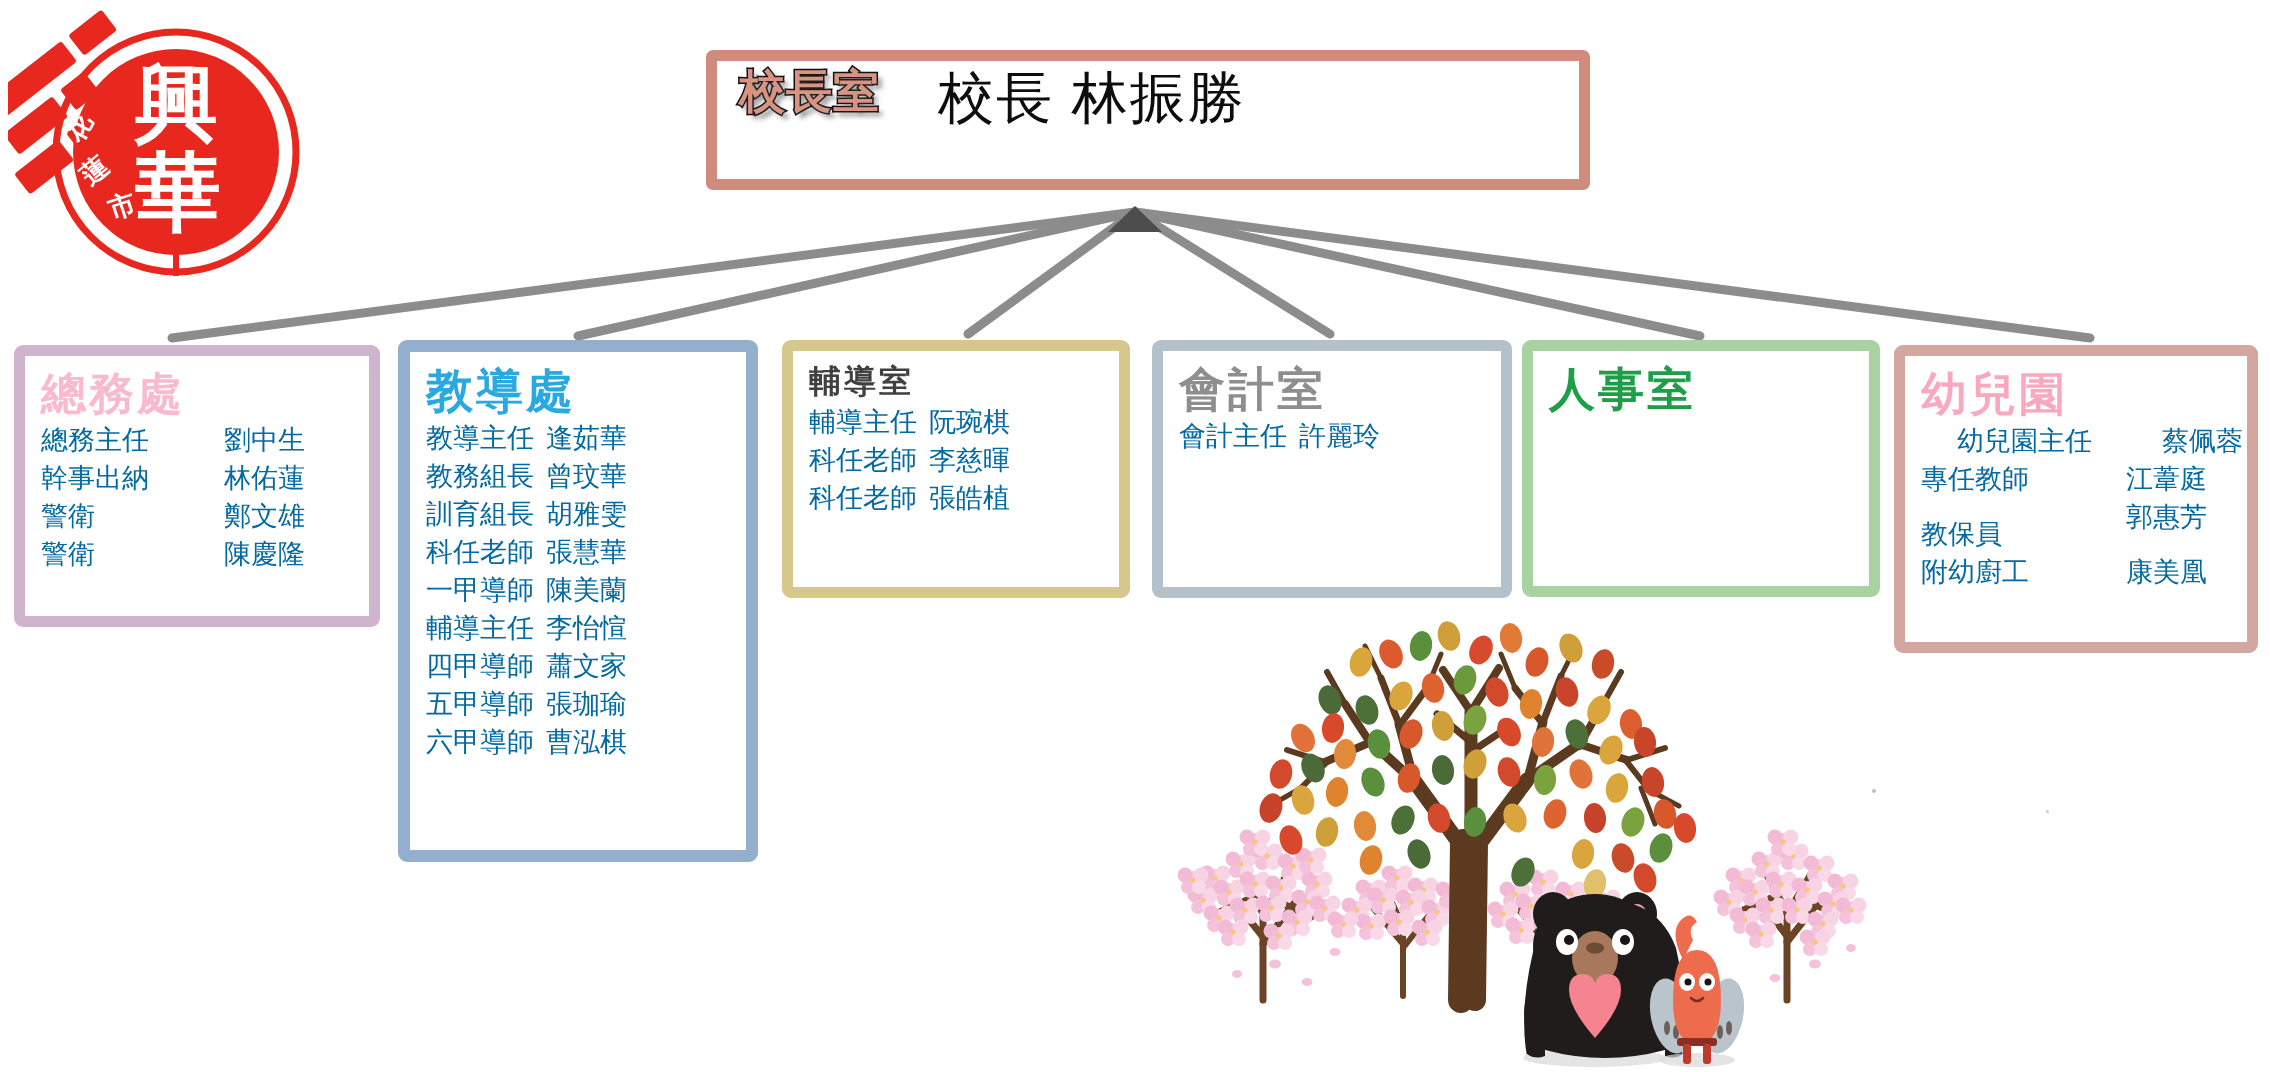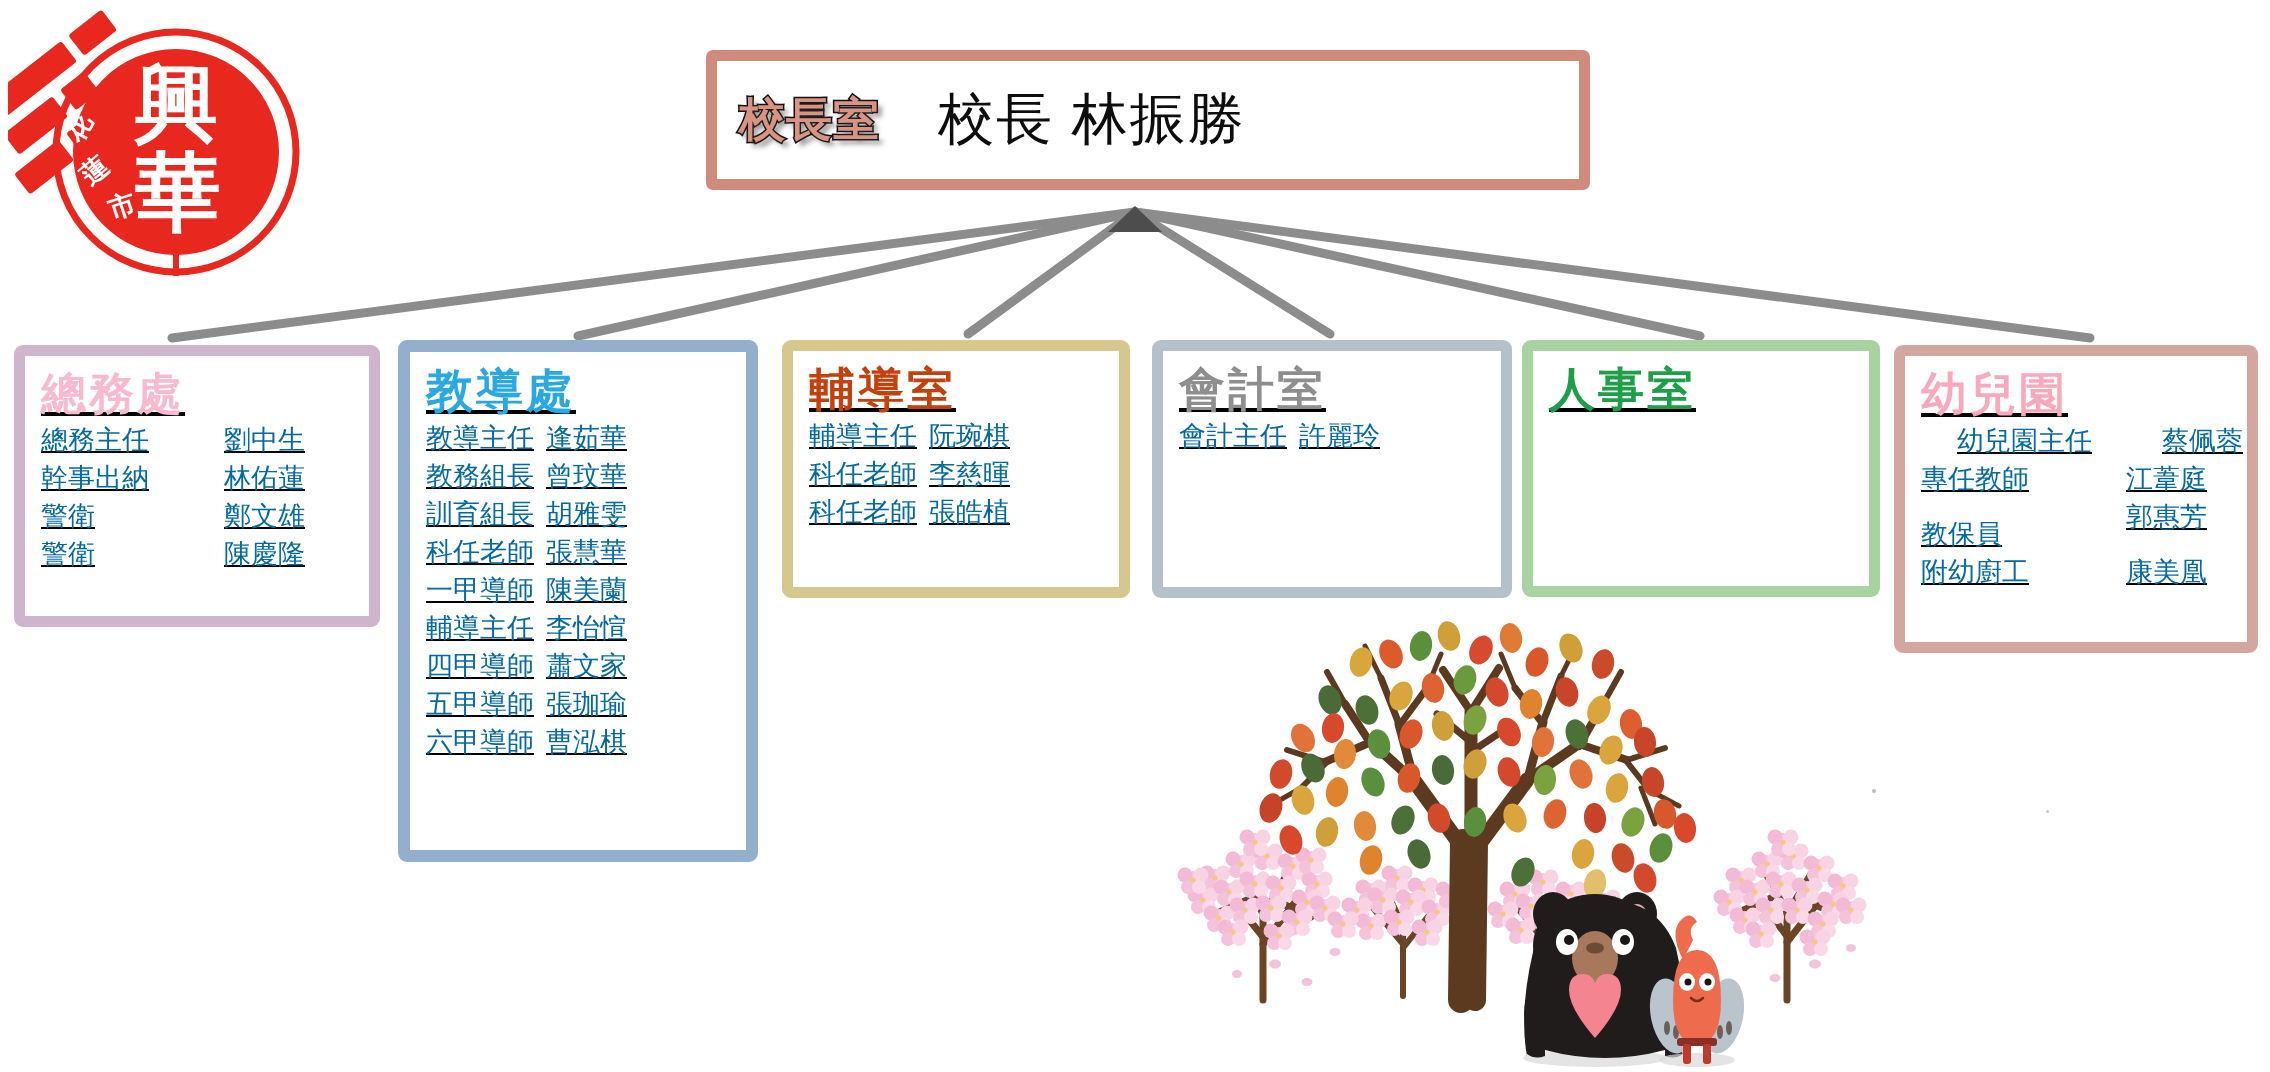--- a/index.html
+++ b/index.html
@@ -15,36 +15,36 @@
   #logo { position: absolute; left: 8px; top: 4px; width: 300px; height: 285px; }
   #logo svg { display:block; width:100%; height:100%; }
 
   
   #connectors { position:absolute; left:0; top:0; width:2270px; height:1072px; pointer-events:none; }
 
   
   #principal-box {
     position: absolute; left: 706px; top: 50px; width: 884px; height: 140px;
     border: 11px solid #d08b7d; border-radius: 7px; background: #fff;
-    display: flex; align-items: center; padding-left: 22px;
+    display: flex; align-items: flex-start; padding-left: 22px;
   }
   #principal-tag {
     font-size: 46px; font-weight: 700; letter-spacing: 1px;
     color: #d99383;
     -webkit-text-stroke: 3px #111;
     paint-order: stroke fill;
     text-shadow: 5px 5px 5px rgba(60,60,60,.55);
     margin-right: 58px;
   }
   #principal-title { font-size: 56px; color: #0d0d0d; letter-spacing: 2px; white-space: nowrap; }
 
   
   .dept {
     position: absolute; background: #fff; border-radius: 9px;
-    border-style: solid; padding: 10px 14px 10px 0; text-decoration: underline;
+    border-style: solid; padding: 10px 14px 10px 0;
   }
   .dept-inner { padding: 4px 14px 2px 16px; }
   .dept-title {
     font-size: 45px; font-weight: 700; line-height: 1.05;
     letter-spacing: 3px; white-space: nowrap;
     margin-bottom: 4px;
     font-family: "DejaVu Sans", "Liberation Sans", sans-serif;
   }
   .rows { }
   .row {
@@ -175,21 +175,21 @@
             </div>
             <div class="row">
               <span class="role">六甲導師</span>
               <span class="person">曹泓棋</span>
             </div>
           </div>
         </div>
       </div>
       <div class="dept" style="left: 782px; top: 340px; width: 348px; height: 258px; border-width: 11px; border-color: rgb(214, 199, 140);">
         <div class="dept-inner">
-          <div class="dept-title" style="color: #c2410c; font-size: 46px;">輔導室</div>
+          <div class="dept-title" style="color: #404040; font-size: 32px;">輔導室</div>
           <div class="rows">
             <div class="row">
               <span class="role">輔導主任</span>
               <span class="person">阮琬棋</span>
             </div>
             <div class="row">
               <span class="role">科任老師</span>
               <span class="person">李慈暉</span>
             </div>
             <div class="row">

